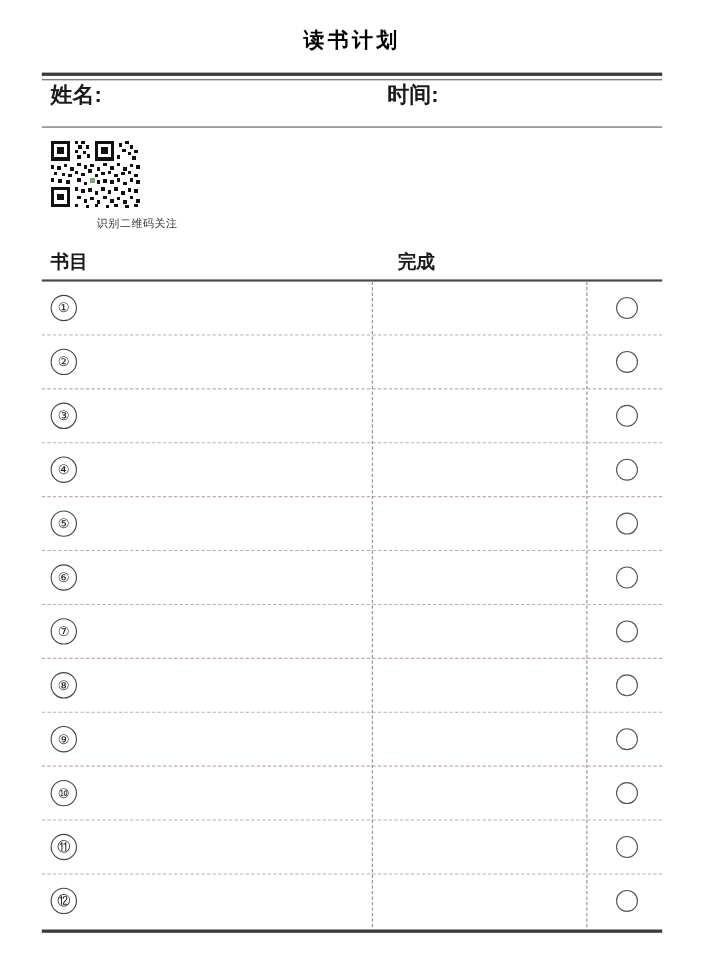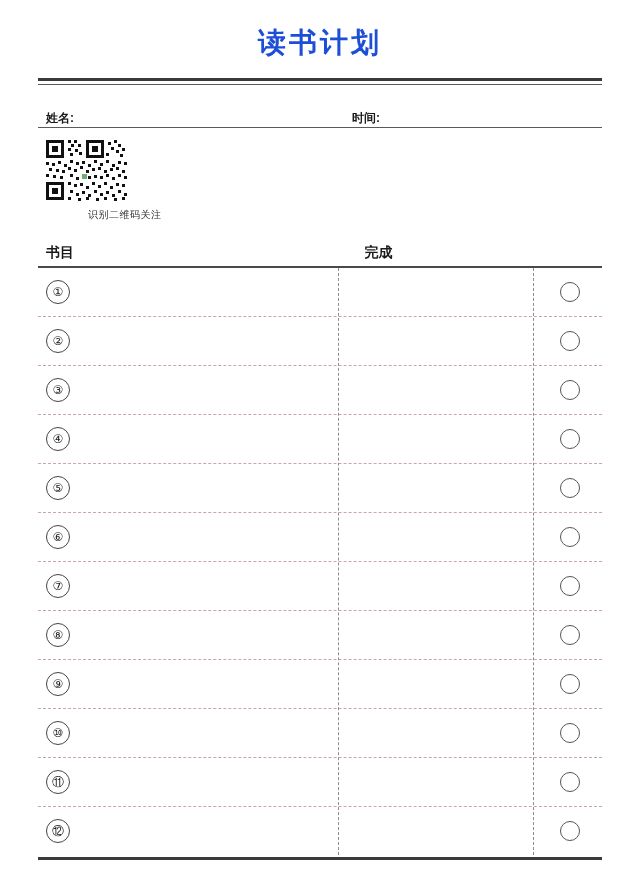--- a/index.html
+++ b/index.html
@@ -17,42 +17,42 @@
   .page {
     position: relative;
     width: 640px;
     height: 884px;
     box-sizing: border-box;
     padding: 0 38px;
   }
   
   .title {
     text-align: center;
-    font-size: 28px;
+    font-size: 19px;
     font-weight: 700;
     letter-spacing: 3px;
-    color: #1d4ed8;
+    color: #000000;
     padding-top: 24px;
     padding-bottom: 16px;
   }
   .rule-thick {
     height: 3px;
     background: #3a3a3a;
     margin: 0 0 0 0;
   }
   .rule-thin {
     height: 1px;
     background: #5a5a5a;
   }
   
   .fields {
     display: flex;
-    align-items: flex-end;
+    align-items: flex-start;
     height: 42px;
-    font-size: 12px;
+    font-size: 20px;
     font-weight: 700;
   }
   .field-name {
     width: 300px;
     padding-left: 8px;
   }
   .field-time {
     padding-left: 6px;
   }
   
@@ -74,21 +74,21 @@
   }
   
   .table {
     margin-top: 10px;
     position: relative;
   }
   .thead {
     display: flex;
     align-items: flex-end;
     height: 30px;
-    font-size: 14px;
+    font-size: 17px;
     font-weight: 700;
   }
   .col-book { width: 300px; padding-left: 8px; }
   .col-like { width: 195px; padding-left: 8px; }
   .col-done { width: 65px; text-align: center; }
   .head-rule {
     height: 2px;
     background: #4a4a4a;
     margin-top: 4px;
   }

